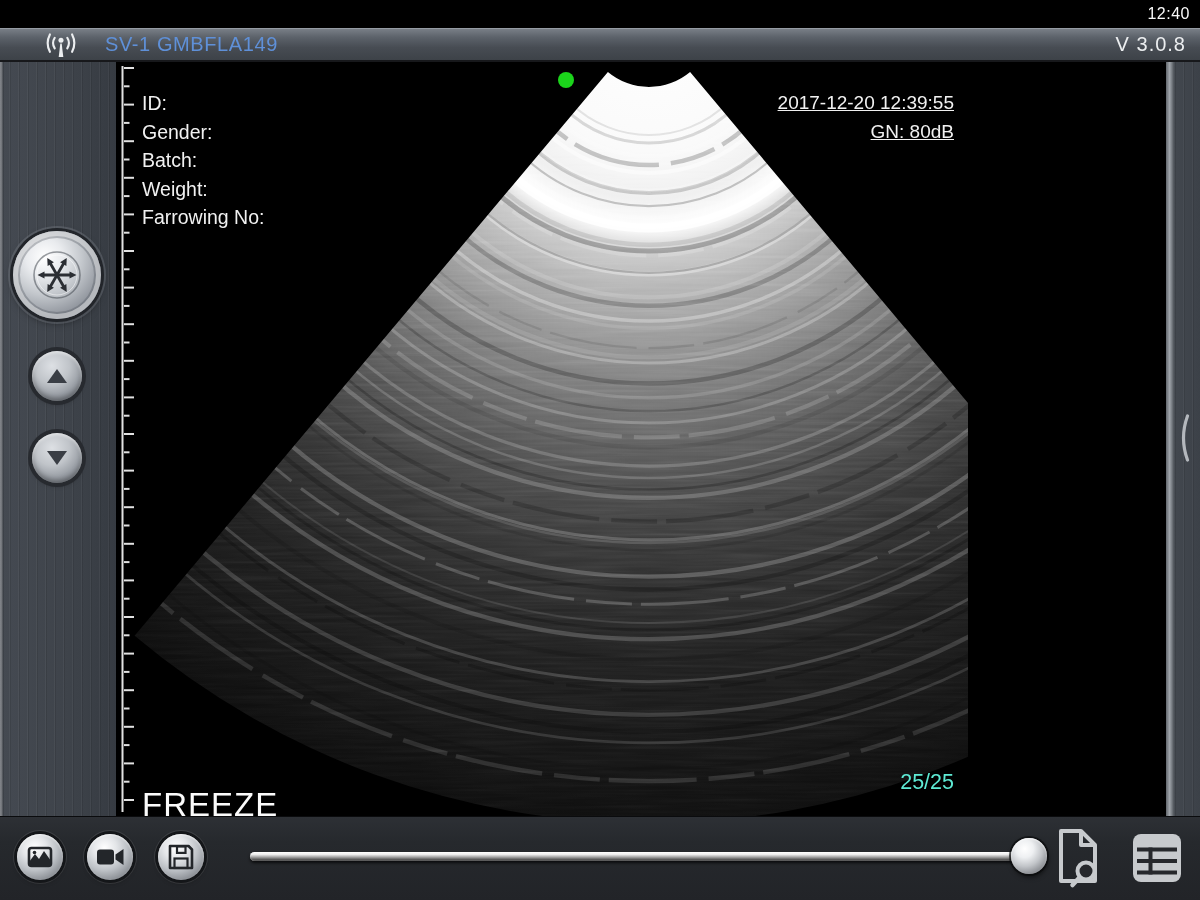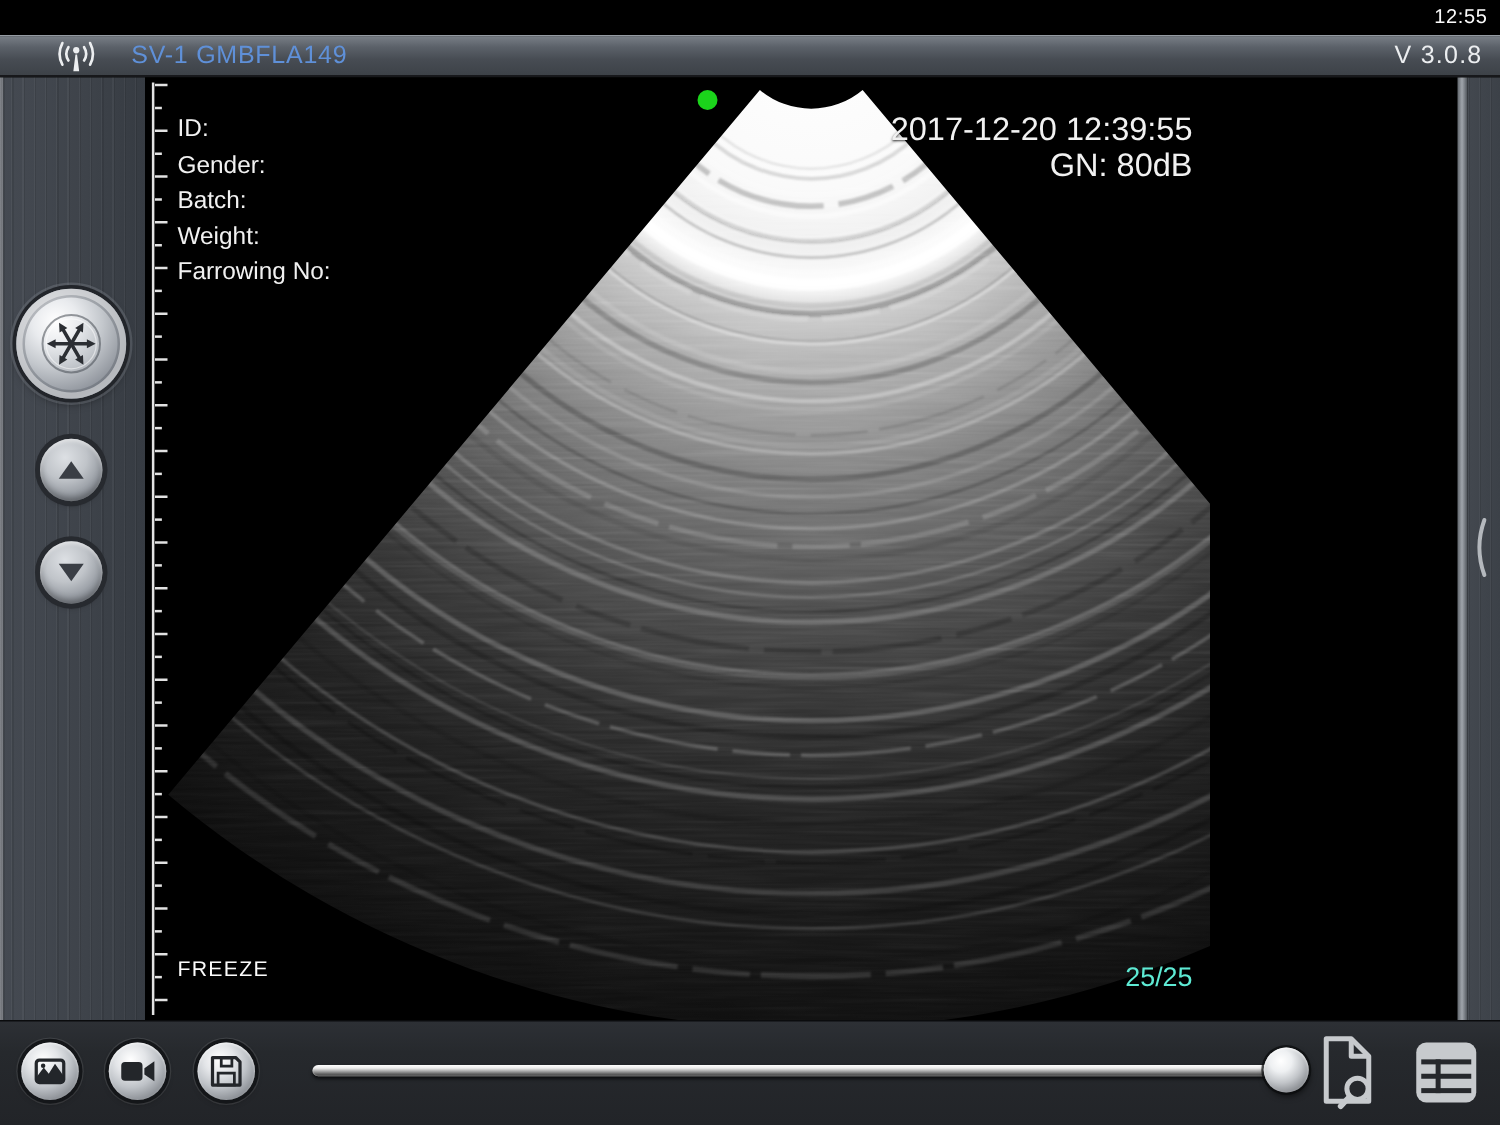--- a/index.html
+++ b/index.html
@@ -38,23 +38,23 @@
     display:flex; align-items:center; justify-content:center; cursor:pointer; }
   .btn-up { top:289px; } .btn-down { top:371px; }
   .tri-up { width:0; height:0; border-left:10px solid transparent; border-right:10px solid transparent; border-bottom:14px solid #3a3e45; }
   .tri-down { width:0; height:0; border-left:10px solid transparent; border-right:10px solid transparent; border-top:14px solid #3a3e45; }
 
   .main-display { position:absolute; left:116px; top:62px; width:852px; height:754px; background:#000; overflow:hidden; }
   .main-display svg.us { position:absolute; left:0; top:0; }
 
   .patient-info { position:absolute; left:26px; top:27px; color:#f1f1f1; font-size:19.5px; line-height:28.6px;
     text-shadow:0 1px 2px rgba(0,0,0,.8); }
-  .scan-info { position:absolute; right:14px; top:27px; color:#f1f1f1; font-size:26px; line-height:28.6px;
-    text-align:right; text-shadow:0 1px 2px rgba(0,0,0,.8); }
-  .freeze-label { position:absolute; left:26px; top:704px; color:#fbfbfb; font-size:17px; letter-spacing:1px; }
+  .scan-info { position:absolute; right:14px; top:27px; color:#f1f1f1; font-size:19px; line-height:28.6px;
+    text-align:right; text-shadow:0 1px 2px rgba(0,0,0,.8);text-decoration:underline; }
+  .freeze-label { position:absolute; left:26px; top:724px; color:#fbfbfb; font-size:33px; letter-spacing:1px; }
   .frame-counter { position:absolute; right:14px; top:708px; color:#5eead4; font-size:21.5px; }
 
   .side-divider { position:absolute; left:1166px; top:62px; width:8px; height:754px;
     background:linear-gradient(90deg,#62676d 0%,#a0a5ab 45%,#7c8187 70%,#4c5157 100%); }
   .right-panel { position:absolute; left:1174px; top:62px; width:26px; height:754px;
     background:repeating-linear-gradient(90deg, rgba(255,255,255,.04) 0 1px, rgba(0,0,0,.10) 1px 2px, transparent 2px 9px),
       linear-gradient(90deg,#43484f 0%,#3c4148 100%); }
   .panel-handle { position:absolute; left:3px; top:352px; width:14px; height:48px; cursor:pointer; }
 
   
@@ -77,21 +77,21 @@
   .icon-btn { position:absolute; cursor:pointer; }
   .ib-files { left:1051px; top:8px; width:54px; height:66px; }
   .ib-report { left:1127px; top:11px; width:60px; height:60px; }
 </style>
 </head>
 <body>
 
 <div class="screen">
 
   <div class="status-bar">
-    <span class="status-time">12:55</span>
+    <span class="status-time">12:40</span>
   </div>
 
   <div class="title-bar">
     <svg class="antenna" viewBox="0 0 34 28">
       <g stroke="#eceef0" stroke-width="2.2" fill="none" stroke-linecap="round">
         <path d="M10.5 6 Q7 11.5 10.5 17"></path>
         <path d="M23.5 6 Q27 11.5 23.5 17"></path>
         <path d="M5.5 2.5 Q0.8 11.5 5.5 20.5"></path>
         <path d="M28.5 2.5 Q33.2 11.5 28.5 20.5"></path>
       </g>

